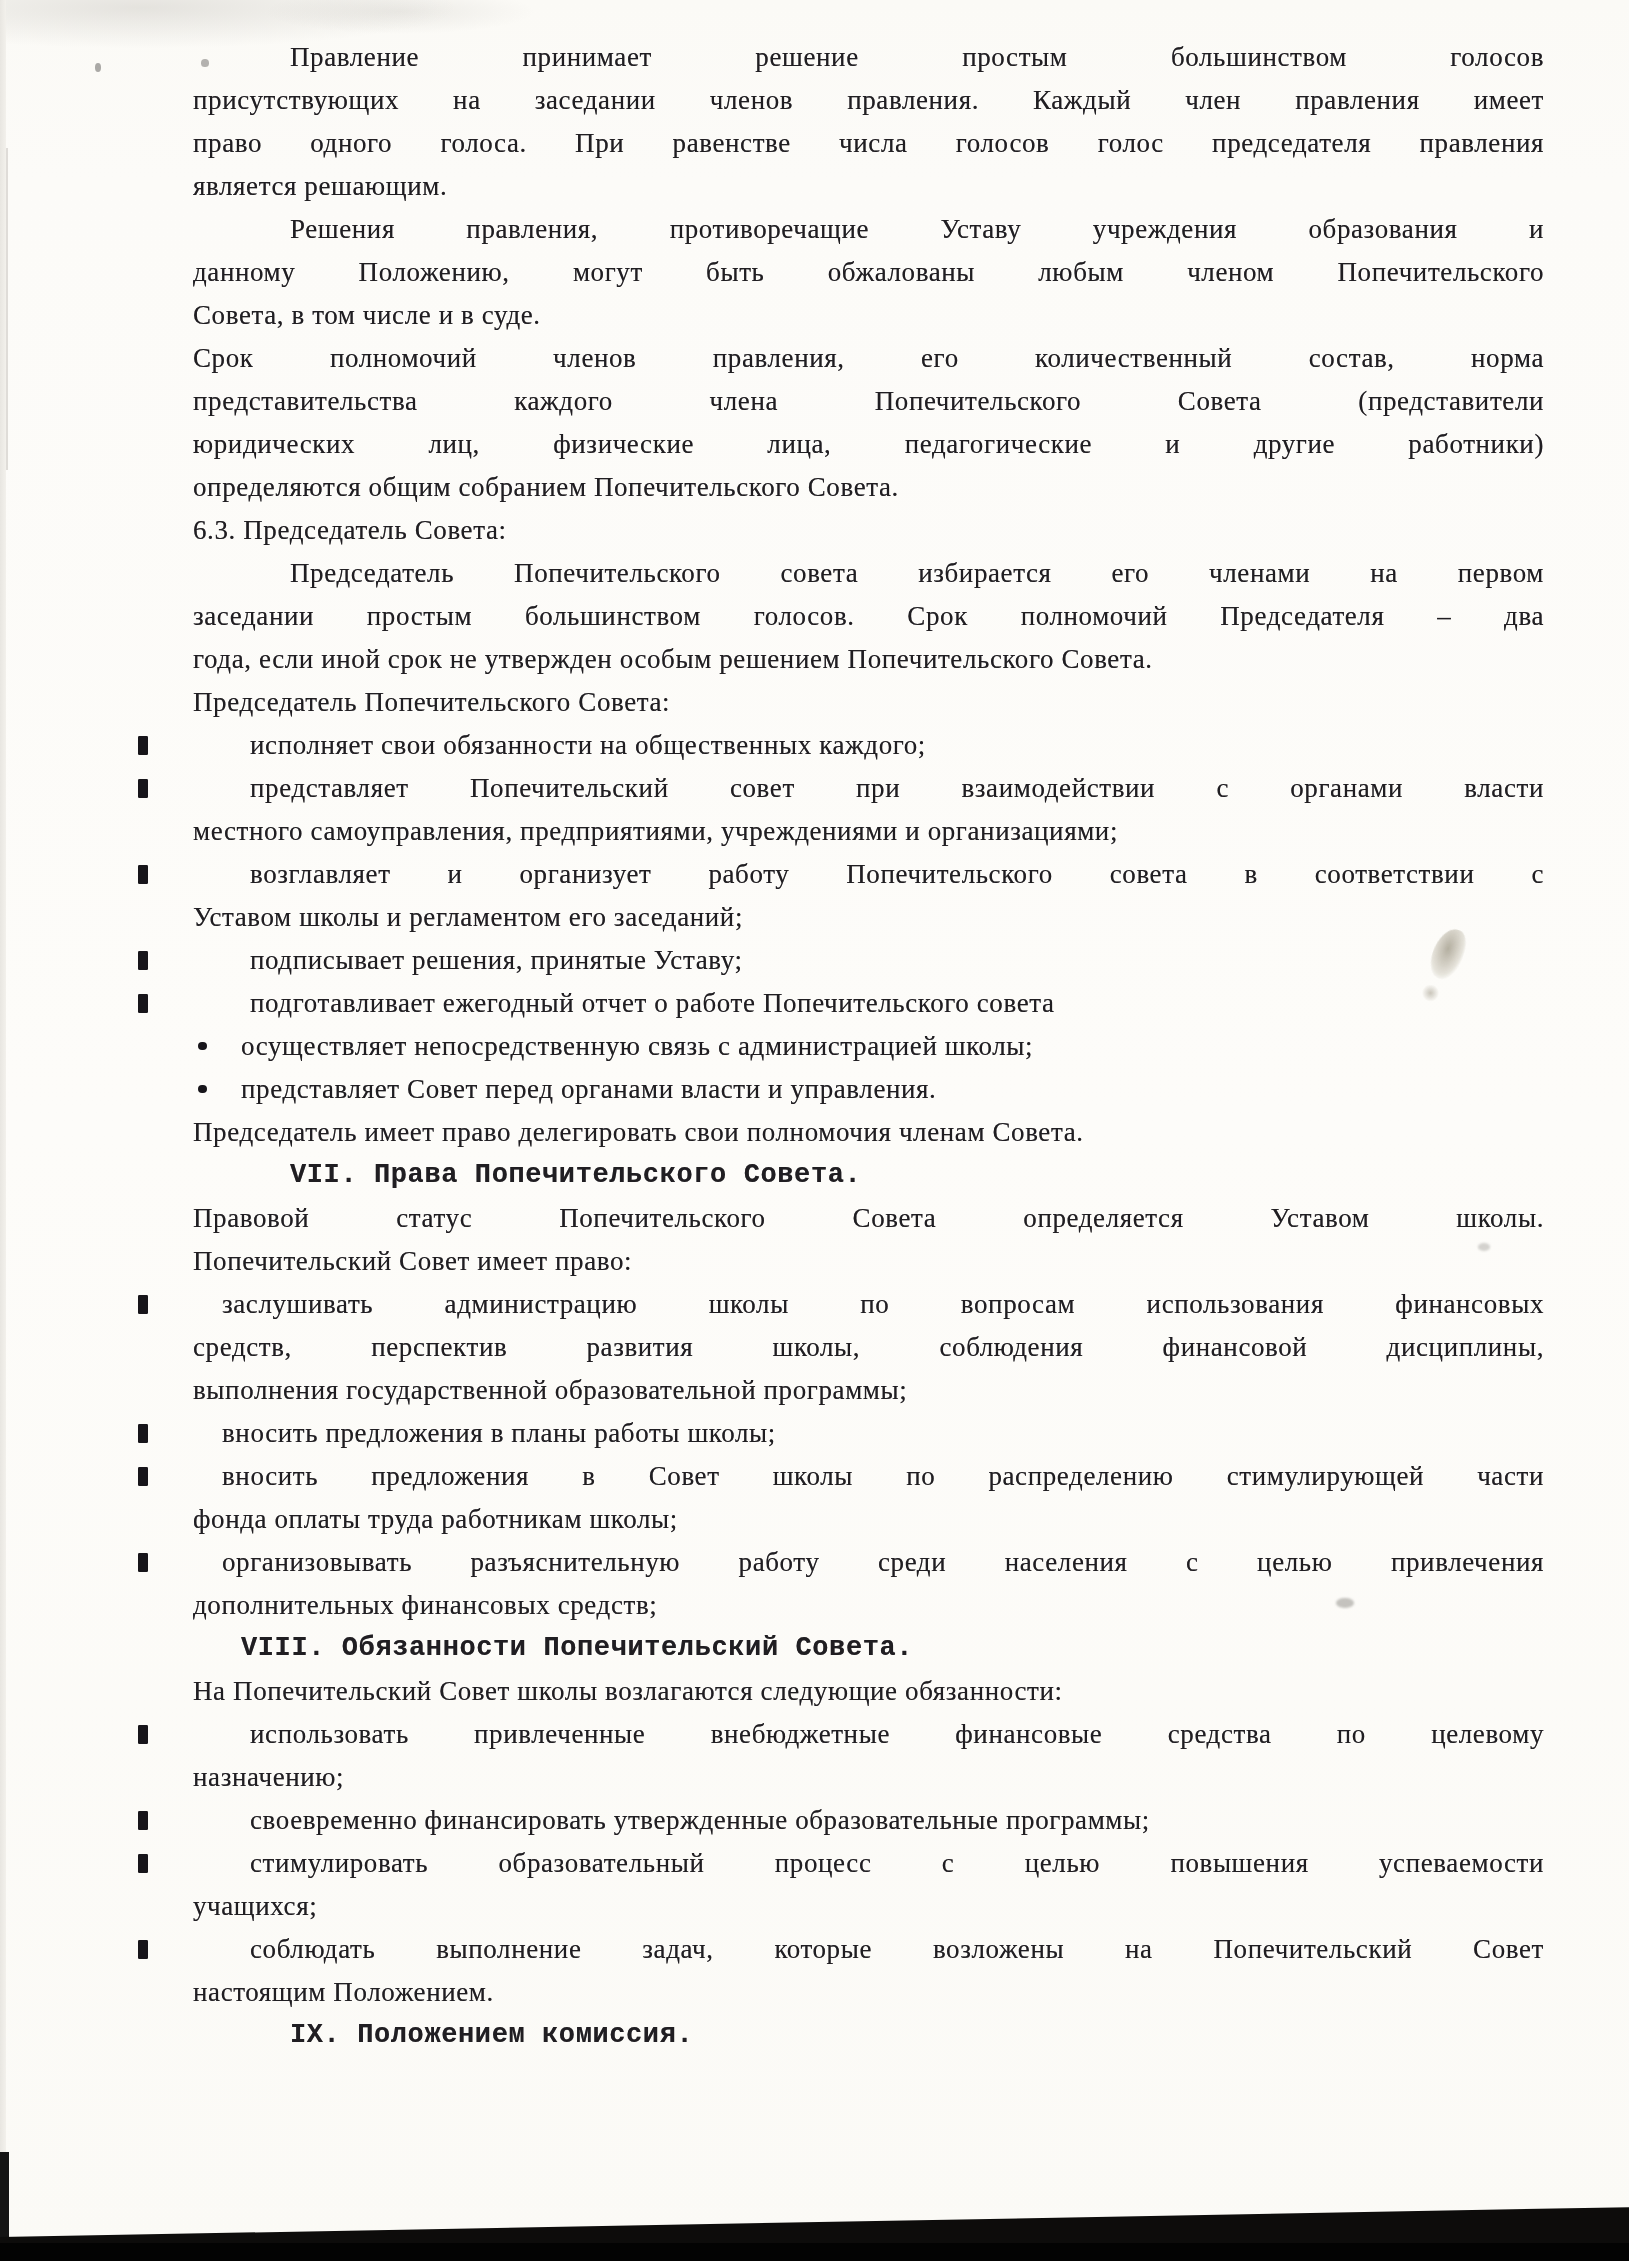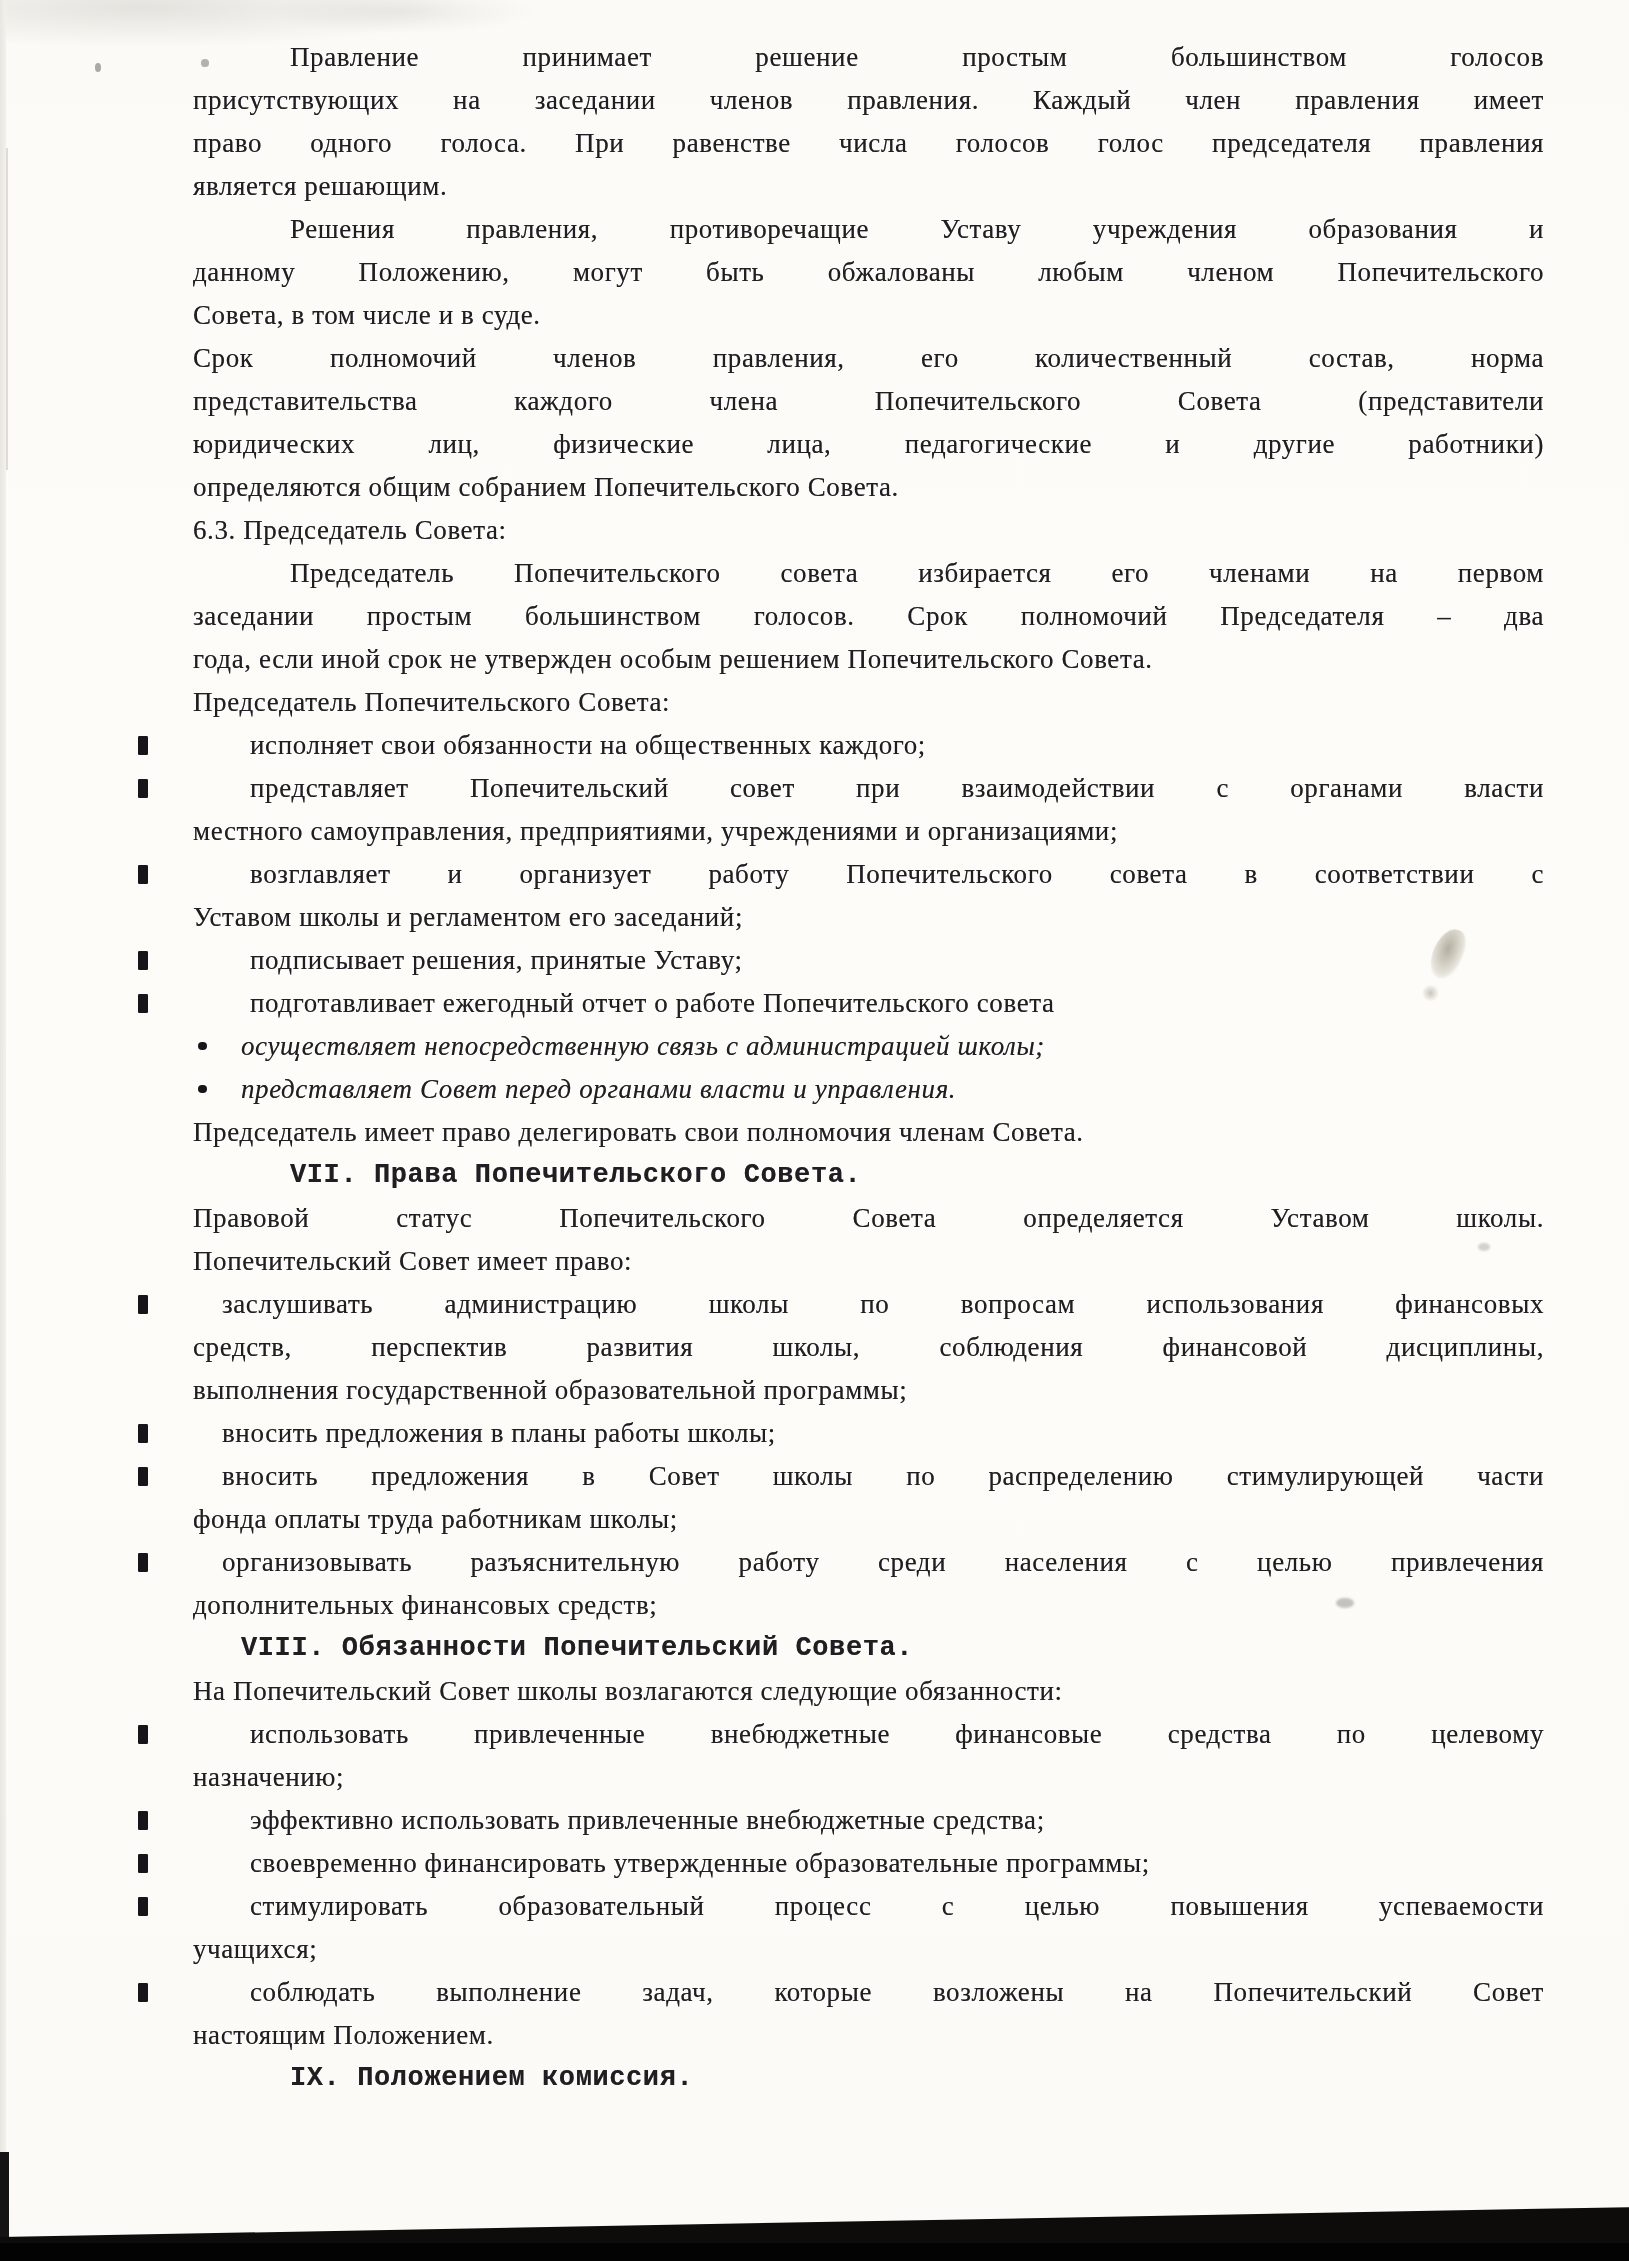--- a/index.html
+++ b/index.html
@@ -45,21 +45,21 @@
   }
   .ln.fill{text-align-last:justify;}
   .block{position:relative;}
   .k-paragraph.indent .ln.fi{text-indent:97px;}
   .k-heading{font-weight:bold;font-family:Liberation Mono, monospace;}
   .k-heading .ln.fi{text-indent:97px;}
   .k-heading.ti-md .ln.fi{text-indent:48px;}
   .k-bullet-square .ln.fi{text-indent:57px;}
   .k-bullet-square.ti-sm .ln.fi{text-indent:29px;}
   .marker.sq{position:absolute;left:-55px;top:11.6px;width:9.7px;height:19.3px;background:#17151a;border-radius:1.3px;}
-  .k-bullet-round .ln{padding-left:48px;font-style:italic;}
+  .k-bullet-round .ln{padding-left:48px;}
   .marker.rd{position:absolute;left:5.2px;top:17px;width:8.4px;height:8.4px;border-radius:50%;background:#17151a;}
 </style>
 </head>
 <body>
 
 <div class="page">
   <div class="left-edge-strip"></div>
   <div class="left-edge-line"></div>
   <div class="speck-1"></div>
   <div class="speck-2"></div>
@@ -163,24 +163,20 @@
       <div class="block k-paragraph">
         <div class="ln fi">На Попечительский Совет школы возлагаются следующие обязанности:</div>
       </div>
       <div class="block k-bullet-square">
         <span class="marker sq"></span>
         <div class="ln fill fi">использовать привлеченные внебюджетные финансовые средства по целевому</div>
         <div class="ln">назначению;</div>
       </div>
       <div class="block k-bullet-square">
         <span class="marker sq"></span>
-        <div class="ln fi">эффективно использовать привлеченные внебюджетные средства;</div>
-      </div>
-      <div class="block k-bullet-square">
-        <span class="marker sq"></span>
         <div class="ln fi">своевременно финансировать утвержденные образовательные программы;</div>
       </div>
       <div class="block k-bullet-square">
         <span class="marker sq"></span>
         <div class="ln fill fi">стимулировать образовательный процесс с целью повышения успеваемости</div>
         <div class="ln">учащихся;</div>
       </div>
       <div class="block k-bullet-square">
         <span class="marker sq"></span>
         <div class="ln fill fi">соблюдать выполнение задач, которые возложены на Попечительский Совет</div>

